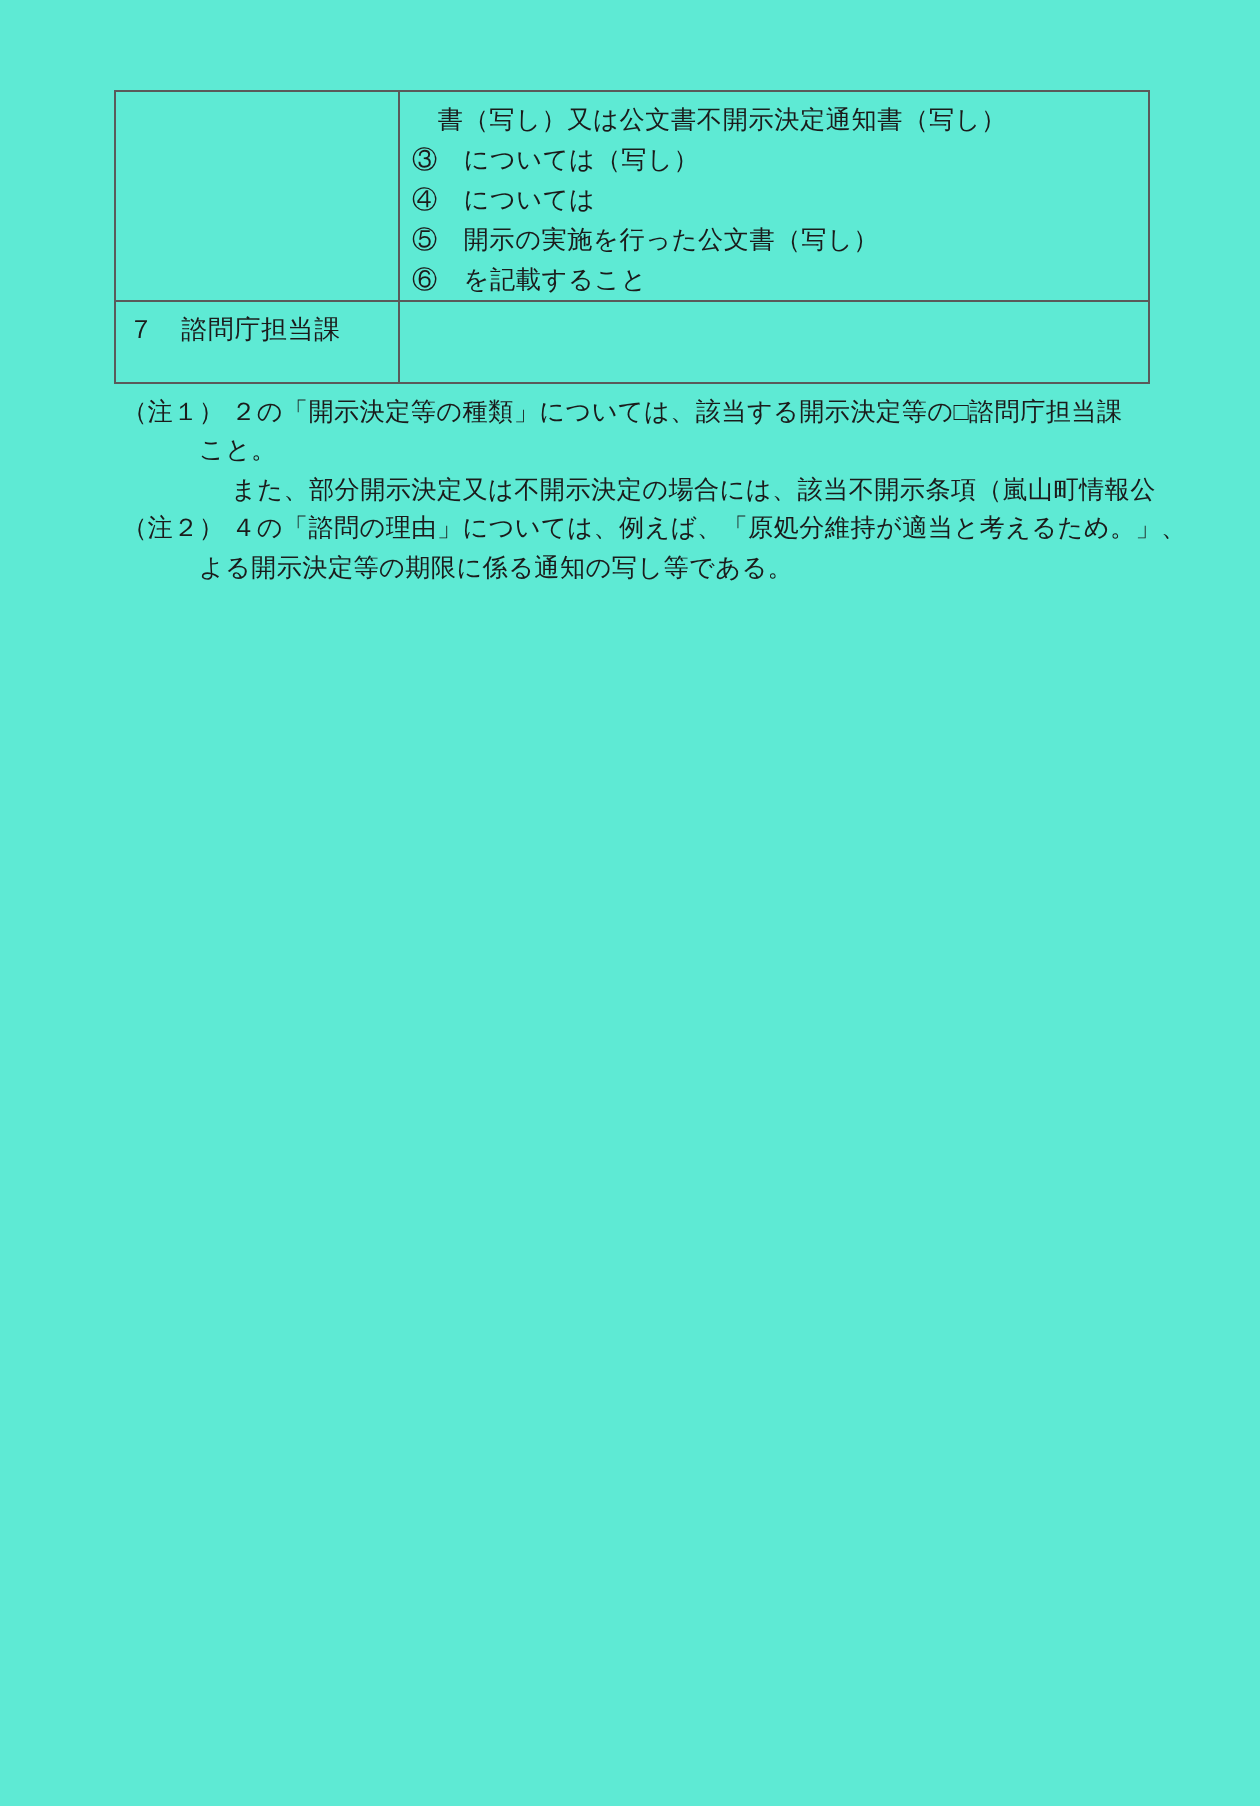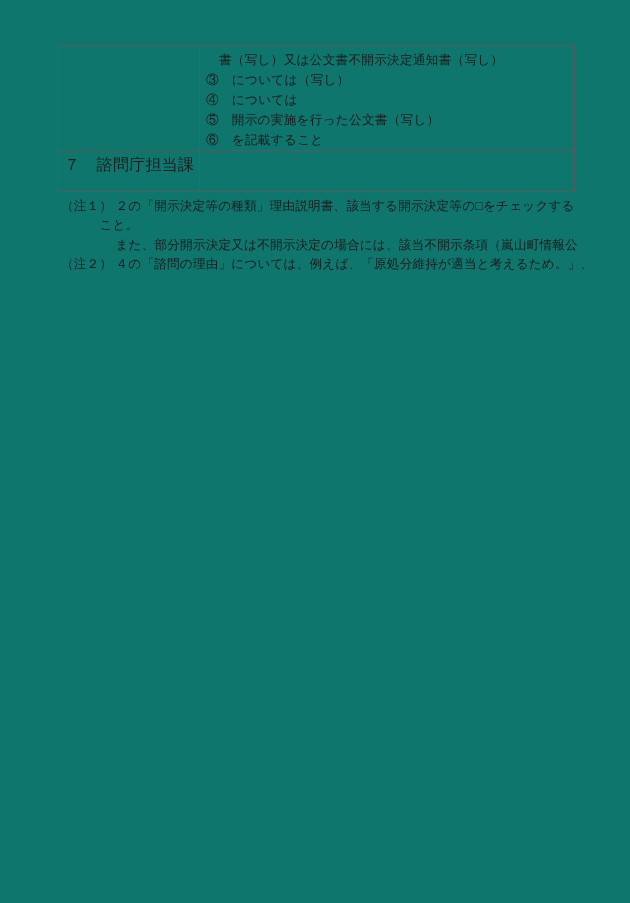--- a/index.html
+++ b/index.html
@@ -4,21 +4,21 @@
 <style>
   html, body {
     margin: 0;
     padding: 0;
     background: #ffffff;
   }
   .page {
     position: relative;
     width: 630px;
     height: 903px;
-    background: #0f766e;
+    background: #5eead4;
     font-family: "Liberation Serif", "DejaVu Serif", serif;
     color: #1b1b1b;
     overflow: hidden;
   }
   .doc-table {
     position: absolute;
     left: 57px;
     top: 45px;
     width: 518px;
     border-collapse: collapse;
@@ -36,21 +36,21 @@
     padding: 4px 2px 0 6px;
   }
   .cell-line {
     font-size: 12.6px;
     line-height: 20px;
     white-space: pre;
     letter-spacing: 0.3px;
   }
   .dept-label {
     padding: 5px 0 0 6px;
-    font-size: 16px;
+    font-size: 13px;
     line-height: 18px;
     white-space: pre;
     letter-spacing: 0.3px;
   }
   .notes {
     position: absolute;
     left: 61px;
     top: 197px;
     width: 540px;
   }
@@ -83,19 +83,20 @@
     <tr class="row-dept">
       <td class="col-label">
         <div class="dept-label">７　諮問庁担当課</div>
       </td>
       <td></td>
     </tr>
   </tbody>
     </table>
 
   <div class="notes">
-    <div class="note-line">（注１） ２の「開示決定等の種類」理由説明書、該当する開示決定等の□をチェックする</div>
+    <div class="note-line">（注１） ２の「開示決定等の種類」については、該当する開示決定等の□諮問庁担当課</div>
     <div class="note-line">　　　こと。</div>
     <div class="note-line">　　　　 また、部分開示決定又は不開示決定の場合には、該当不開示条項（嵐山町情報公</div>
     <div class="note-line">（注２） ４の「諮問の理由」については、例えば、「原処分維持が適当と考えるため。」、</div>
+    <div class="note-line">　　　よる開示決定等の期限に係る通知の写し等である。</div>
   </div>
 
 </div>
 
 </body></html>

